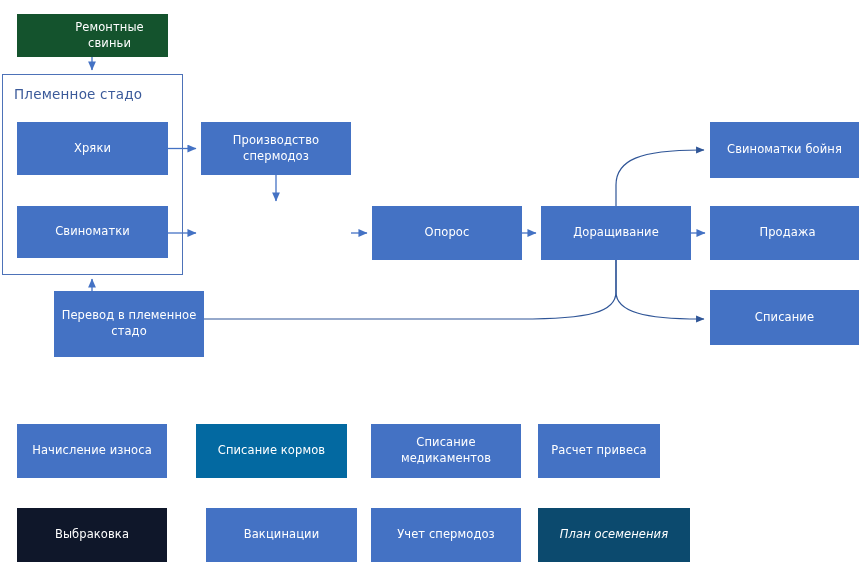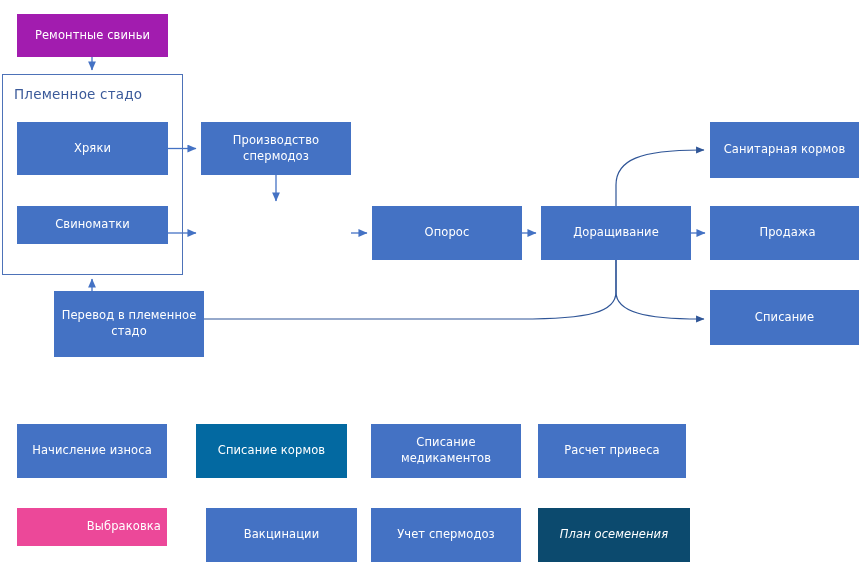--- a/index.html
+++ b/index.html
@@ -93,41 +93,41 @@
     <path d="M616,260 L616,292 C616,312 645,319 700,319 L704,319" stroke="#2f5597" stroke-width="1.2" fill="none" marker-end="url(#arrow-dark)"></path>
 
     <path d="M616,260 L616,292 C616,312 590,319 520,319 L173,319" stroke="#2f5597" stroke-width="1.2" fill="none" marker-end="url(#arrow-dark)"></path>
 
     <path d="M92,291 L92,279" stroke="#4472c4" stroke-width="1.3" fill="none" marker-end="url(#arrow)"></path>
   </svg>
 
   <div class="group-box" style="left: 2px; top: 74px; width: 181px; height: 201px; border-color: rgb(77, 114, 184);"></div>
   <div class="group-title" style="left: 14px; top: 86px; color: rgb(59, 90, 154);">Племенное стадо</div>
 
-  <div class="node" style="left: 17px; top: 14px; width: 151px; height: 43px; background: #a21caf; color: rgb(255, 255, 255);">
+  <div class="node" style="left: 17px; top: 14px; width: 151px; height: 43px; background: #14532d; color: rgb(255, 255, 255); padding-left: 40px;">
     <span class="node-label">Ремонтные свиньи</span>
   </div>
   <div class="node" style="left: 17px; top: 122px; width: 151px; height: 53px; background: rgb(68, 114, 196); color: rgb(255, 255, 255);">
     <span class="node-label">Хряки</span>
   </div>
-  <div class="node" style="left: 17px; top: 206px; width: 151px; height: 38px; background: rgb(68, 114, 196); color: rgb(255, 255, 255);">
+  <div class="node" style="left: 17px; top: 206px; width: 151px; height: 52px; background: rgb(68, 114, 196); color: rgb(255, 255, 255);">
     <span class="node-label">Свиноматки</span>
   </div>
   <div class="node" style="left: 201px; top: 122px; width: 150px; height: 53px; background: rgb(68, 114, 196); color: rgb(255, 255, 255);">
     <span class="node-label">Производство
 спермодоз</span>
   </div>
   <div class="node" style="left: 372px; top: 206px; width: 150px; height: 54px; background: rgb(68, 114, 196); color: rgb(255, 255, 255);">
     <span class="node-label">Опорос</span>
   </div>
   <div class="node" style="left: 541px; top: 206px; width: 150px; height: 54px; background: rgb(68, 114, 196); color: rgb(255, 255, 255);">
     <span class="node-label">Доращивание</span>
   </div>
   <div class="node" style="left: 710px; top: 122px; width: 149px; height: 56px; background: rgb(68, 114, 196); color: rgb(255, 255, 255);">
-    <span class="node-label">Санитарная кормов</span>
+    <span class="node-label">Свиноматки бойня</span>
   </div>
   <div class="node" style="left: 710px; top: 206px; width: 149px; height: 54px; background: rgb(68, 114, 196); color: rgb(255, 255, 255); padding-left: 12px;">
     <span class="node-label">Продажа</span>
   </div>
   <div class="node" style="left: 710px; top: 290px; width: 149px; height: 55px; background: rgb(68, 114, 196); color: rgb(255, 255, 255);">
     <span class="node-label">Списание</span>
   </div>
   <div class="node" style="left: 17px; top: 291px; width: 150px; height: 66px; background: rgb(68, 114, 196); color: rgb(255, 255, 255); margin-left: 37px;">
     <span class="node-label">Перевод в племенное
 стадо</span>
@@ -135,24 +135,24 @@
   <div class="node" style="left: 17px; top: 424px; width: 150px; height: 54px; background: rgb(68, 114, 196); color: rgb(255, 255, 255);">
     <span class="node-label">Начисление износа</span>
   </div>
   <div class="node" style="left: 196px; top: 424px; width: 151px; height: 54px; background: #0369a1; color: rgb(255, 255, 255);">
     <span class="node-label">Списание кормов</span>
   </div>
   <div class="node" style="left: 371px; top: 424px; width: 150px; height: 54px; background: rgb(68, 114, 196); color: rgb(255, 255, 255);">
     <span class="node-label">Списание
 медикаментов</span>
   </div>
-  <div class="node" style="left: 538px; top: 424px; width: 148px; height: 54px; background: rgb(68, 114, 196); color: rgb(255, 255, 255);">
+  <div class="node" style="left: 538px; top: 424px; width: 122px; height: 54px; background: rgb(68, 114, 196); color: rgb(255, 255, 255);">
     <span class="node-label">Расчет привеса</span>
   </div>
-  <div class="node" style="left: 17px; top: 508px; width: 150px; height: 38px; background: #ec4899; color: rgb(255, 255, 255); text-align: right;">
+  <div class="node" style="left: 17px; top: 508px; width: 150px; height: 54px; background: #0f172a; color: rgb(255, 255, 255);">
     <span class="node-label">Выбраковка</span>
   </div>
   <div class="node" style="left: 196px; top: 508px; width: 151px; height: 54px; background: rgb(68, 114, 196); color: rgb(255, 255, 255); margin-left: 10px;">
     <span class="node-label">Вакцинации</span>
   </div>
   <div class="node" style="left: 371px; top: 508px; width: 150px; height: 54px; background: rgb(68, 114, 196); color: rgb(255, 255, 255);">
     <span class="node-label">Учет спермодоз</span>
   </div>
   <div class="node" style="left: 538px; top: 508px; width: 152px; height: 54px; background: #0c4a6e; color: rgb(255, 255, 255); font-style: italic;">
     <span class="node-label">План осеменения</span>

